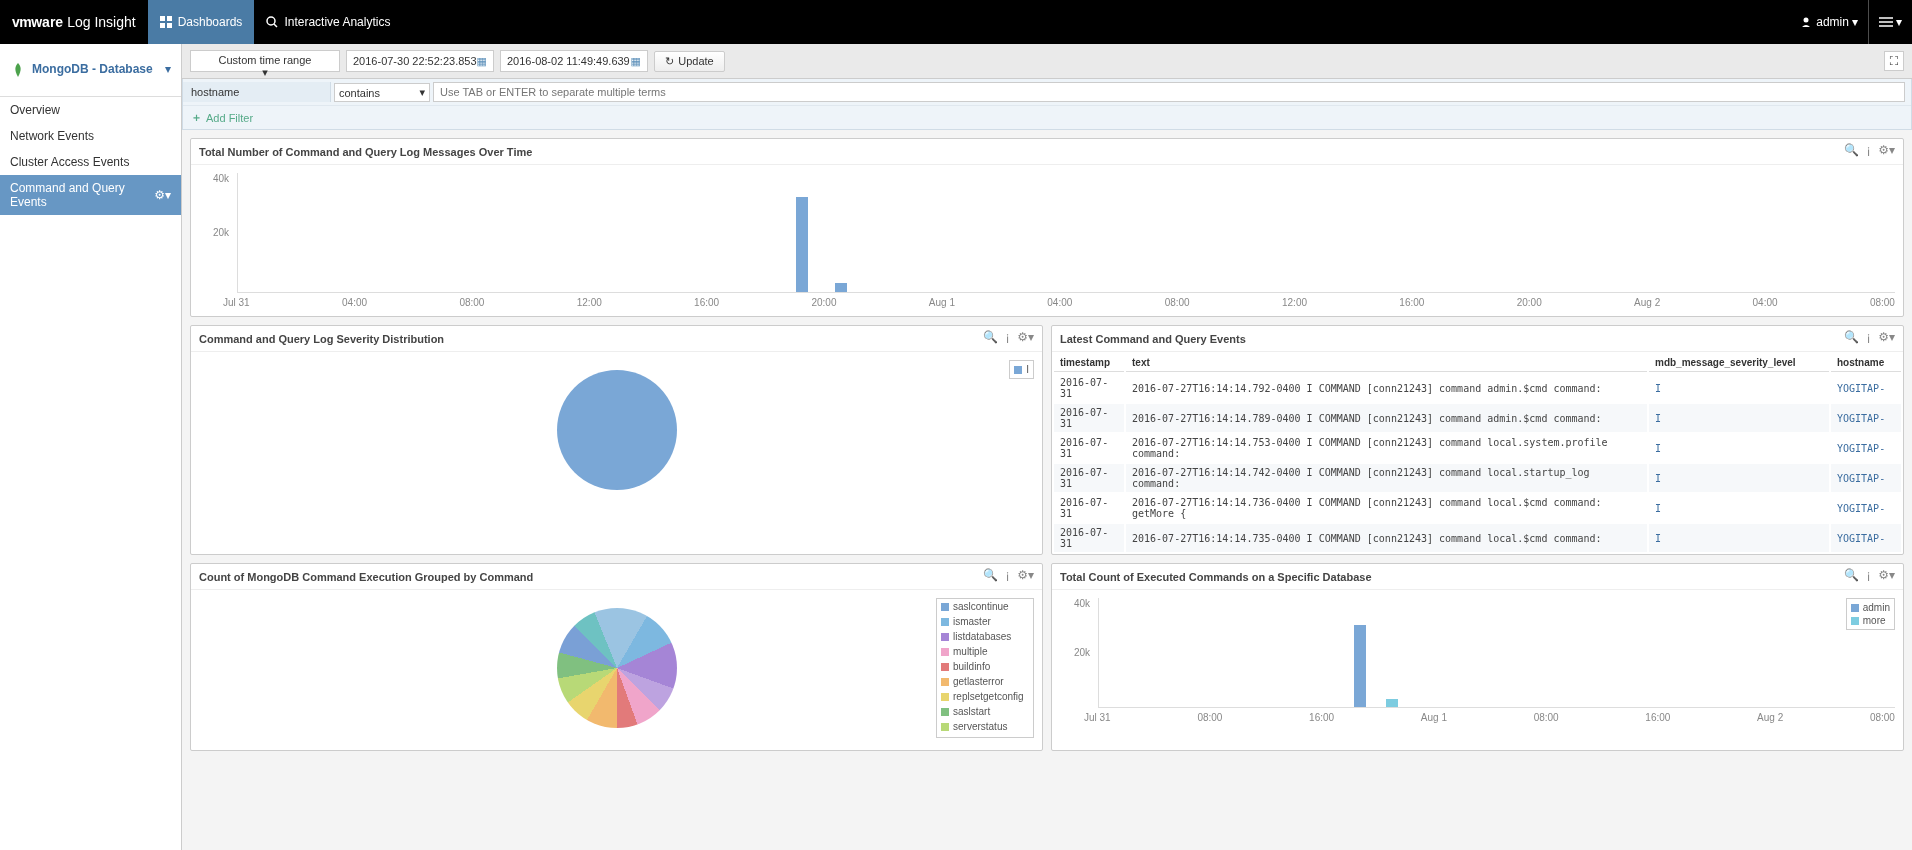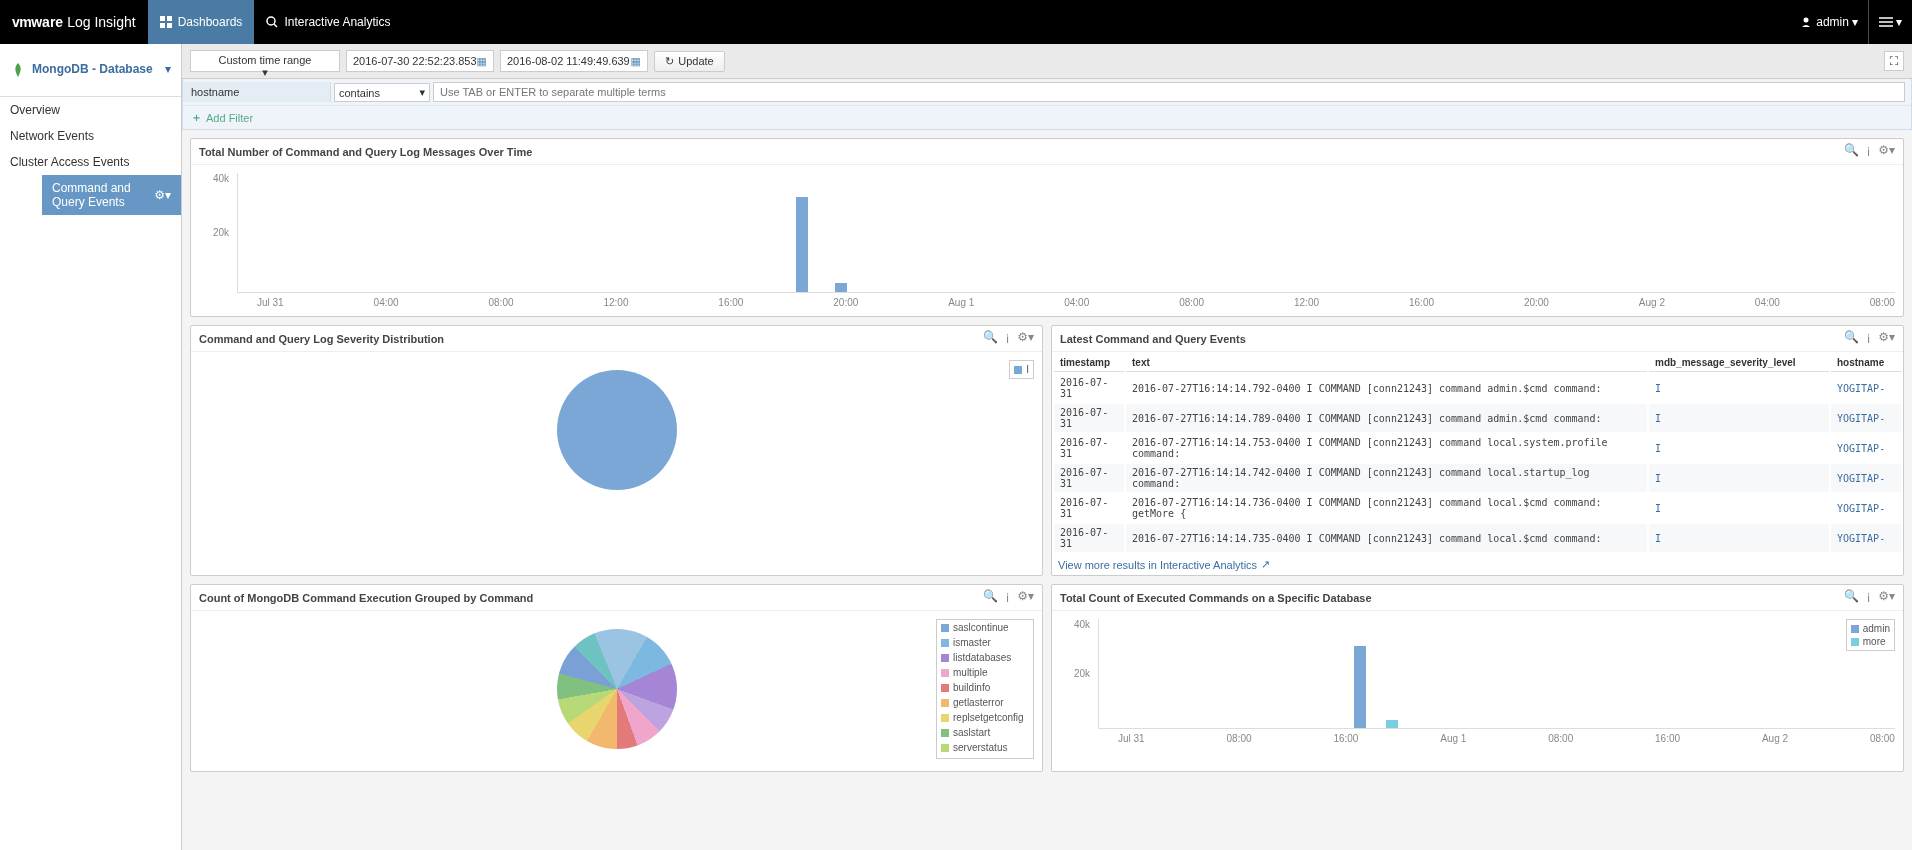--- a/index.html
+++ b/index.html
@@ -16,21 +16,21 @@
 .topbar .user { display: flex; align-items: center; padding: 0 10px; cursor: pointer; }
 .topbar .user svg { margin-right: 4px; }
 .topbar .menu { padding: 0 10px; cursor: pointer; border-left: 1px solid rgba(255,255,255,0.3); height: 100%; display: flex; align-items: center; }
 .main { display: flex; height: calc(100vh - 28px); }
 .sidebar { width: 182px; background: #fff; border-right: 1px solid #ccc; display: flex; flex-direction: column; }
 .sidebar-header { padding: 18px 10px; border-bottom: 1px solid #ddd; display: flex; cursor: pointer; }
 .sidebar-header .leaf { width: 16px; height: 16px; margin-right: 6px; }
 .sidebar-header .title { font-weight: bold; color: #3b6da0; font-size: 12px; }
 .sidebar-header .caret { margin-left: auto; color: #3b6da0; }
 .sidebar .side-item { padding: 6px 10px; cursor: pointer; color: #333; font-size: 12px; }
-.sidebar .side-item.active { background: #6797c4; color: #fff; display: flex; align-items: center; justify-content: flex-end; margin-left: 42px; }
+.sidebar .side-item.active { background: #6797c4; color: #fff; display: flex; align-items: center; justify-content: flex-end; }
 .sidebar .side-item.active .gear { color: #fff; }
 .content { flex: 1; padding: 0; overflow: auto; background: #f4f4f4; }
 .toolbar { padding: 6px 8px; display: flex; align-items: center; gap: 6px; background: #eaeaea; border-bottom: 1px solid #ccc; }
 .select, .dateinput, .txtinput { border: 1px solid #ccc; background: #fff; padding: 3px 6px; font-size: 11px; height: 22px; }
 .select { width: 150px; display: flex; align-items: center; justify-content: space-between; cursor: pointer; flex-direction: column; }
 .dateinput { width: 148px; display: flex; align-items: center; justify-content: space-between; }
 .btn { border: 1px solid #ccc; background: linear-gradient(#fff,#eee); padding: 3px 10px; font-size: 11px; cursor: pointer; display: flex; align-items: center; gap: 4px; border-radius: 2px; }
 .expand-btn { margin-left: auto; border: 1px solid #ccc; width: 20px; height: 20px; display: flex; align-items: center; justify-content: center; cursor: pointer; background: #fff; }
 .filterbar { background: #eef4f9; margin: 0; border: 1px solid #d0dce6; display: flex; flex-direction: column; border-top: none; }
 .filterrow { display: flex; align-items: center; border-bottom: 1px solid #e0e8ef; }
@@ -43,21 +43,21 @@
 .widget { background: #fff; border: 1px solid #ccc; border-radius: 2px; }
 .widget-header { display: flex; align-items: center; padding: 4px 8px; border-bottom: 1px solid #eee; }
 .widget-title { font-weight: bold; font-size: 11px; color: #444; }
 .widget-actions { margin-left: auto; display: flex; gap: 8px; color: #888; }
 .widget-actions span { cursor: pointer; }
 .widget-body { padding: 8px; position: relative; }
 .row2 { display: flex; gap: 8px; }
 .row2 > .widget { flex: 1; }
 .chart-ylabels { position: absolute; left: 8px; top: 8px; bottom: 36px; width: 30px; display: flex; flex-direction: column; justify-content: space-between; font-size: 10px; color: #888; text-align: right; }
 .chart-area { margin-left: 38px; height: 120px; border-left: 1px solid #ddd; border-bottom: 1px solid #ddd; position: relative; }
-.chart-xaxis { margin-left: 58px; display: flex; justify-content: space-between; font-size: 10px; color: #888; padding-top: 4px; }
+.chart-xaxis { margin-left: 24px; display: flex; justify-content: space-between; font-size: 10px; color: #888; padding-top: 4px; }
 .bar { position: absolute; bottom: 0; width: 12px; background: #7aa7d6; }
 .pie { width: 120px; height: 120px; border-radius: 50%; margin: 10px auto; }
 .pie-solid { background: #7aa7d6; }
 .pie-multi { background: conic-gradient(#9bc4e2 0 30deg, #7db8e0 30deg 65deg, #a585d6 65deg 110deg, #bda3e0 110deg 135deg, #f0a5ca 135deg 160deg, #e27a7a 160deg 180deg, #f2b96e 180deg 210deg, #e8d56e 210deg 235deg, #b8d977 235deg 260deg, #80c080 260deg 285deg, #7aa0d6 285deg 315deg, #6ec2c2 315deg 338deg, #9bc4e2 338deg 360deg); }
 .legend-box { position: absolute; right: 8px; top: 8px; width: 98px; border: 1px solid #ccc; font-size: 10px; max-height: 140px; overflow-y: auto; }
 .legend-box .litem { display: flex; align-items: center; padding: 2px 4px; gap: 4px; color: #555; }
 .legend-box .sw { width: 8px; height: 8px; display: inline-block; }
 .table { width: 100%; font-size: 10px; }
 .table th { text-align: left; font-weight: bold; padding: 3px 6px; color: #333; border-bottom: 1px solid #ddd; }
 .table td { padding: 3px 6px; color: #444; font-family: monospace; font-size: 10px; }
@@ -291,24 +291,20 @@
                     <td class="lnk">YOGITAP-</td>
                   </tr>
                   <tr>
                     <td>2016-07-31</td>
                     <td>2016-07-27T16:14:14.735-0400 I COMMAND [conn21243] command local.$cmd command:</td>
                     <td class="lnk">I</td>
                     <td class="lnk">YOGITAP-</td>
                   </tr>
                 </tbody>
             </table>
-            <div class="viewmore">
-              <span>View more results in Interactive Analytics</span>
-              <span>↗</span>
-            </div>
           </div>
         </div>
       </div>
 
       <div class="row2">
         <div class="widget" style="flex:0.5">
           <div class="widget-header">
             <span class="widget-title">Count of MongoDB Command Execution Grouped by Command</span>
             <div class="widget-actions">
                 <span>🔍</span>

